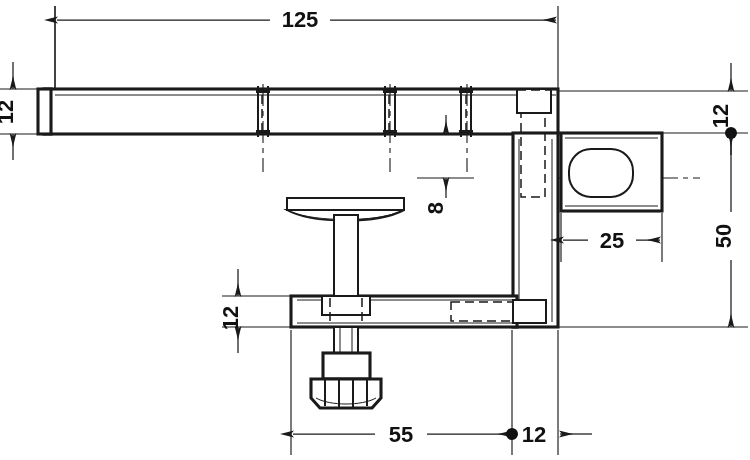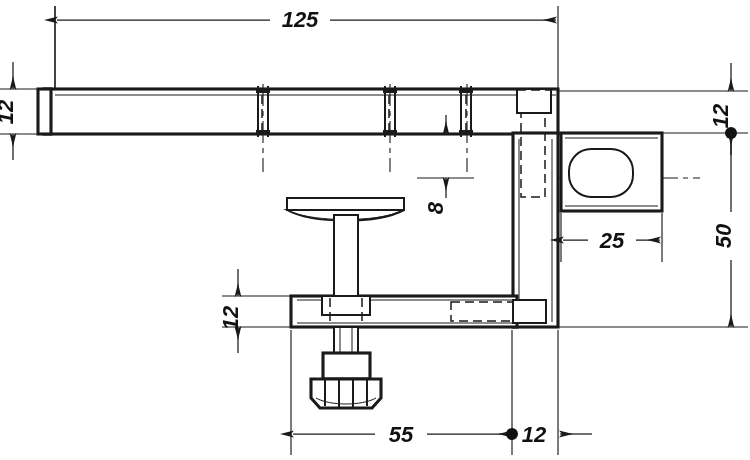--- a/index.html
+++ b/index.html
@@ -7,21 +7,20 @@
     padding: 0;
     background: #ffffff;
   }
   #drawing-root {
     position: relative;
     width: 750px;
     height: 460px;
     background: #ffffff;
     font-family: "Liberation Sans", sans-serif;
     overflow: hidden;
-    font-style: italic;
   }
   svg#tech-drawing {
     display: block;
     width: 750px;
     height: 460px;
   }
   .dim-text {
     font-family: "Liberation Sans", sans-serif;
     font-weight: bold;
     font-size: 22px;

